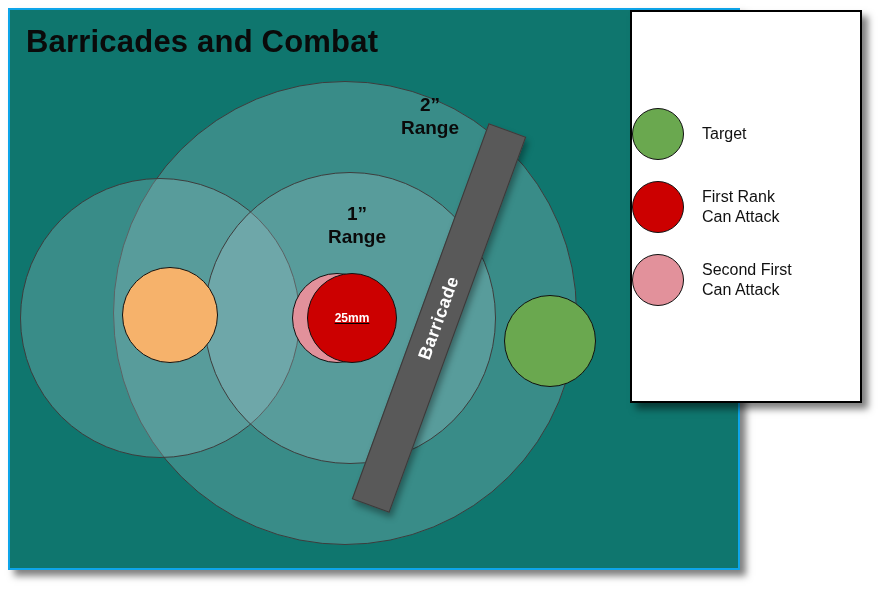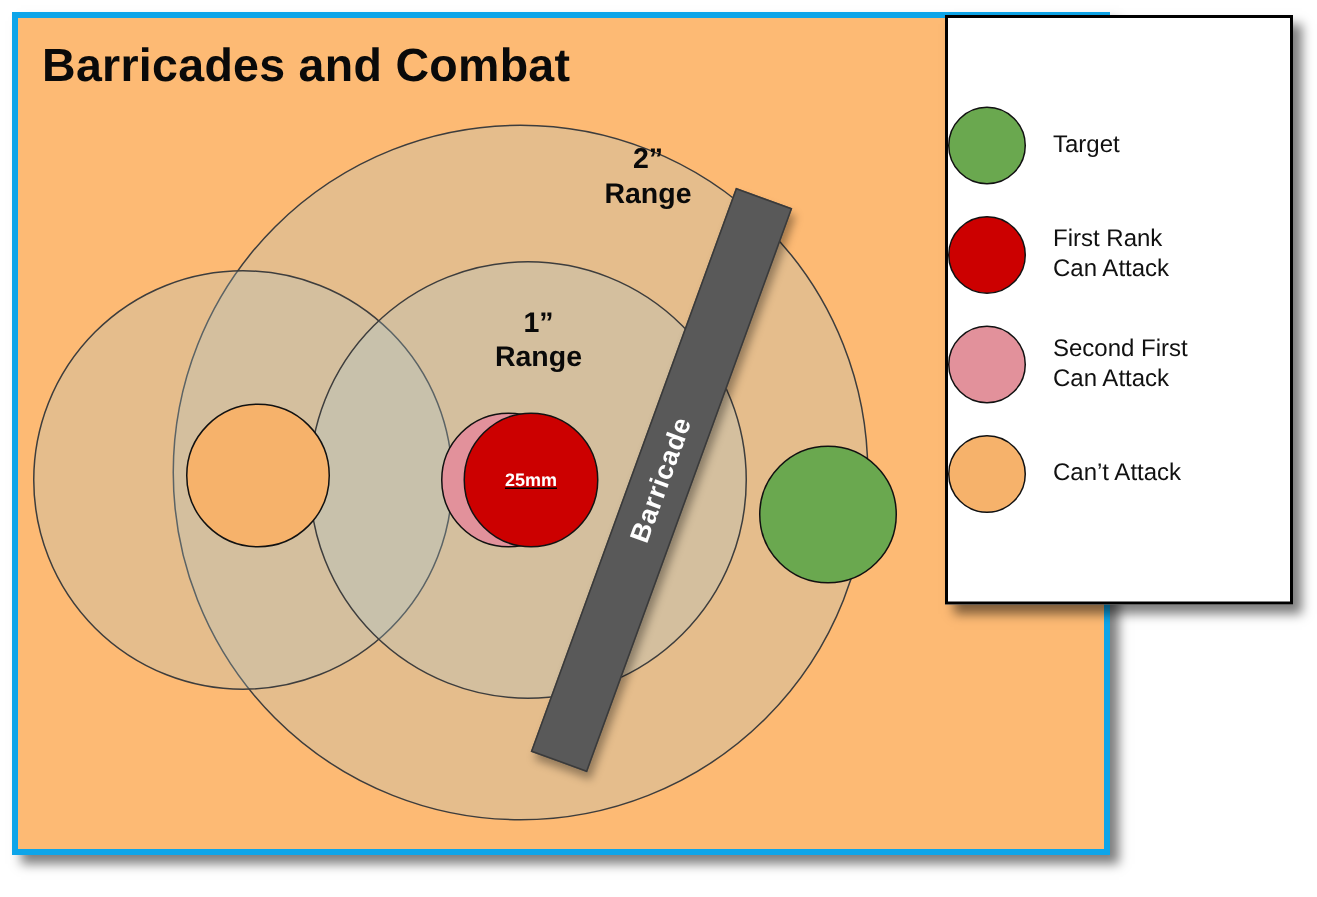--- a/index.html
+++ b/index.html
@@ -9,22 +9,22 @@
     width: 878px;
     height: 598px;
     overflow: hidden;
   }
 
   
   .main-panel {
     position: absolute;
     left: 8px; top: 8px;
     width: 732px; height: 562px;
-    background: #fdba74;
-    border: 4px solid #0ea5e9;
+    background: #0f766e;
+    border: 2px solid #0ea5e9;
     box-shadow: 6px 6px 7px rgba(0,0,0,0.5);
     overflow: hidden;
   }
   .page-title {
     position: absolute;
     left: 16px; top: 14px;
     font-size: 31px;
     font-weight: 800;
     letter-spacing: 0.2px;
     color: #0a0a0a;
@@ -165,19 +165,15 @@
     <div class="legend-item">
       <span class="legend-swatch" style="background: rgb(204, 0, 0);"></span>
       <span class="legend-label">First Rank
 Can Attack</span>
     </div>
     <div class="legend-item">
       <span class="legend-swatch" style="background: rgb(226, 145, 155);"></span>
       <span class="legend-label">Second First
 Can Attack</span>
     </div>
-    <div class="legend-item">
-      <span class="legend-swatch" style="background: rgb(246, 178, 107);"></span>
-      <span class="legend-label">Can’t Attack</span>
-    </div>
   </div>
 
 </div>
 
 </body></html>

